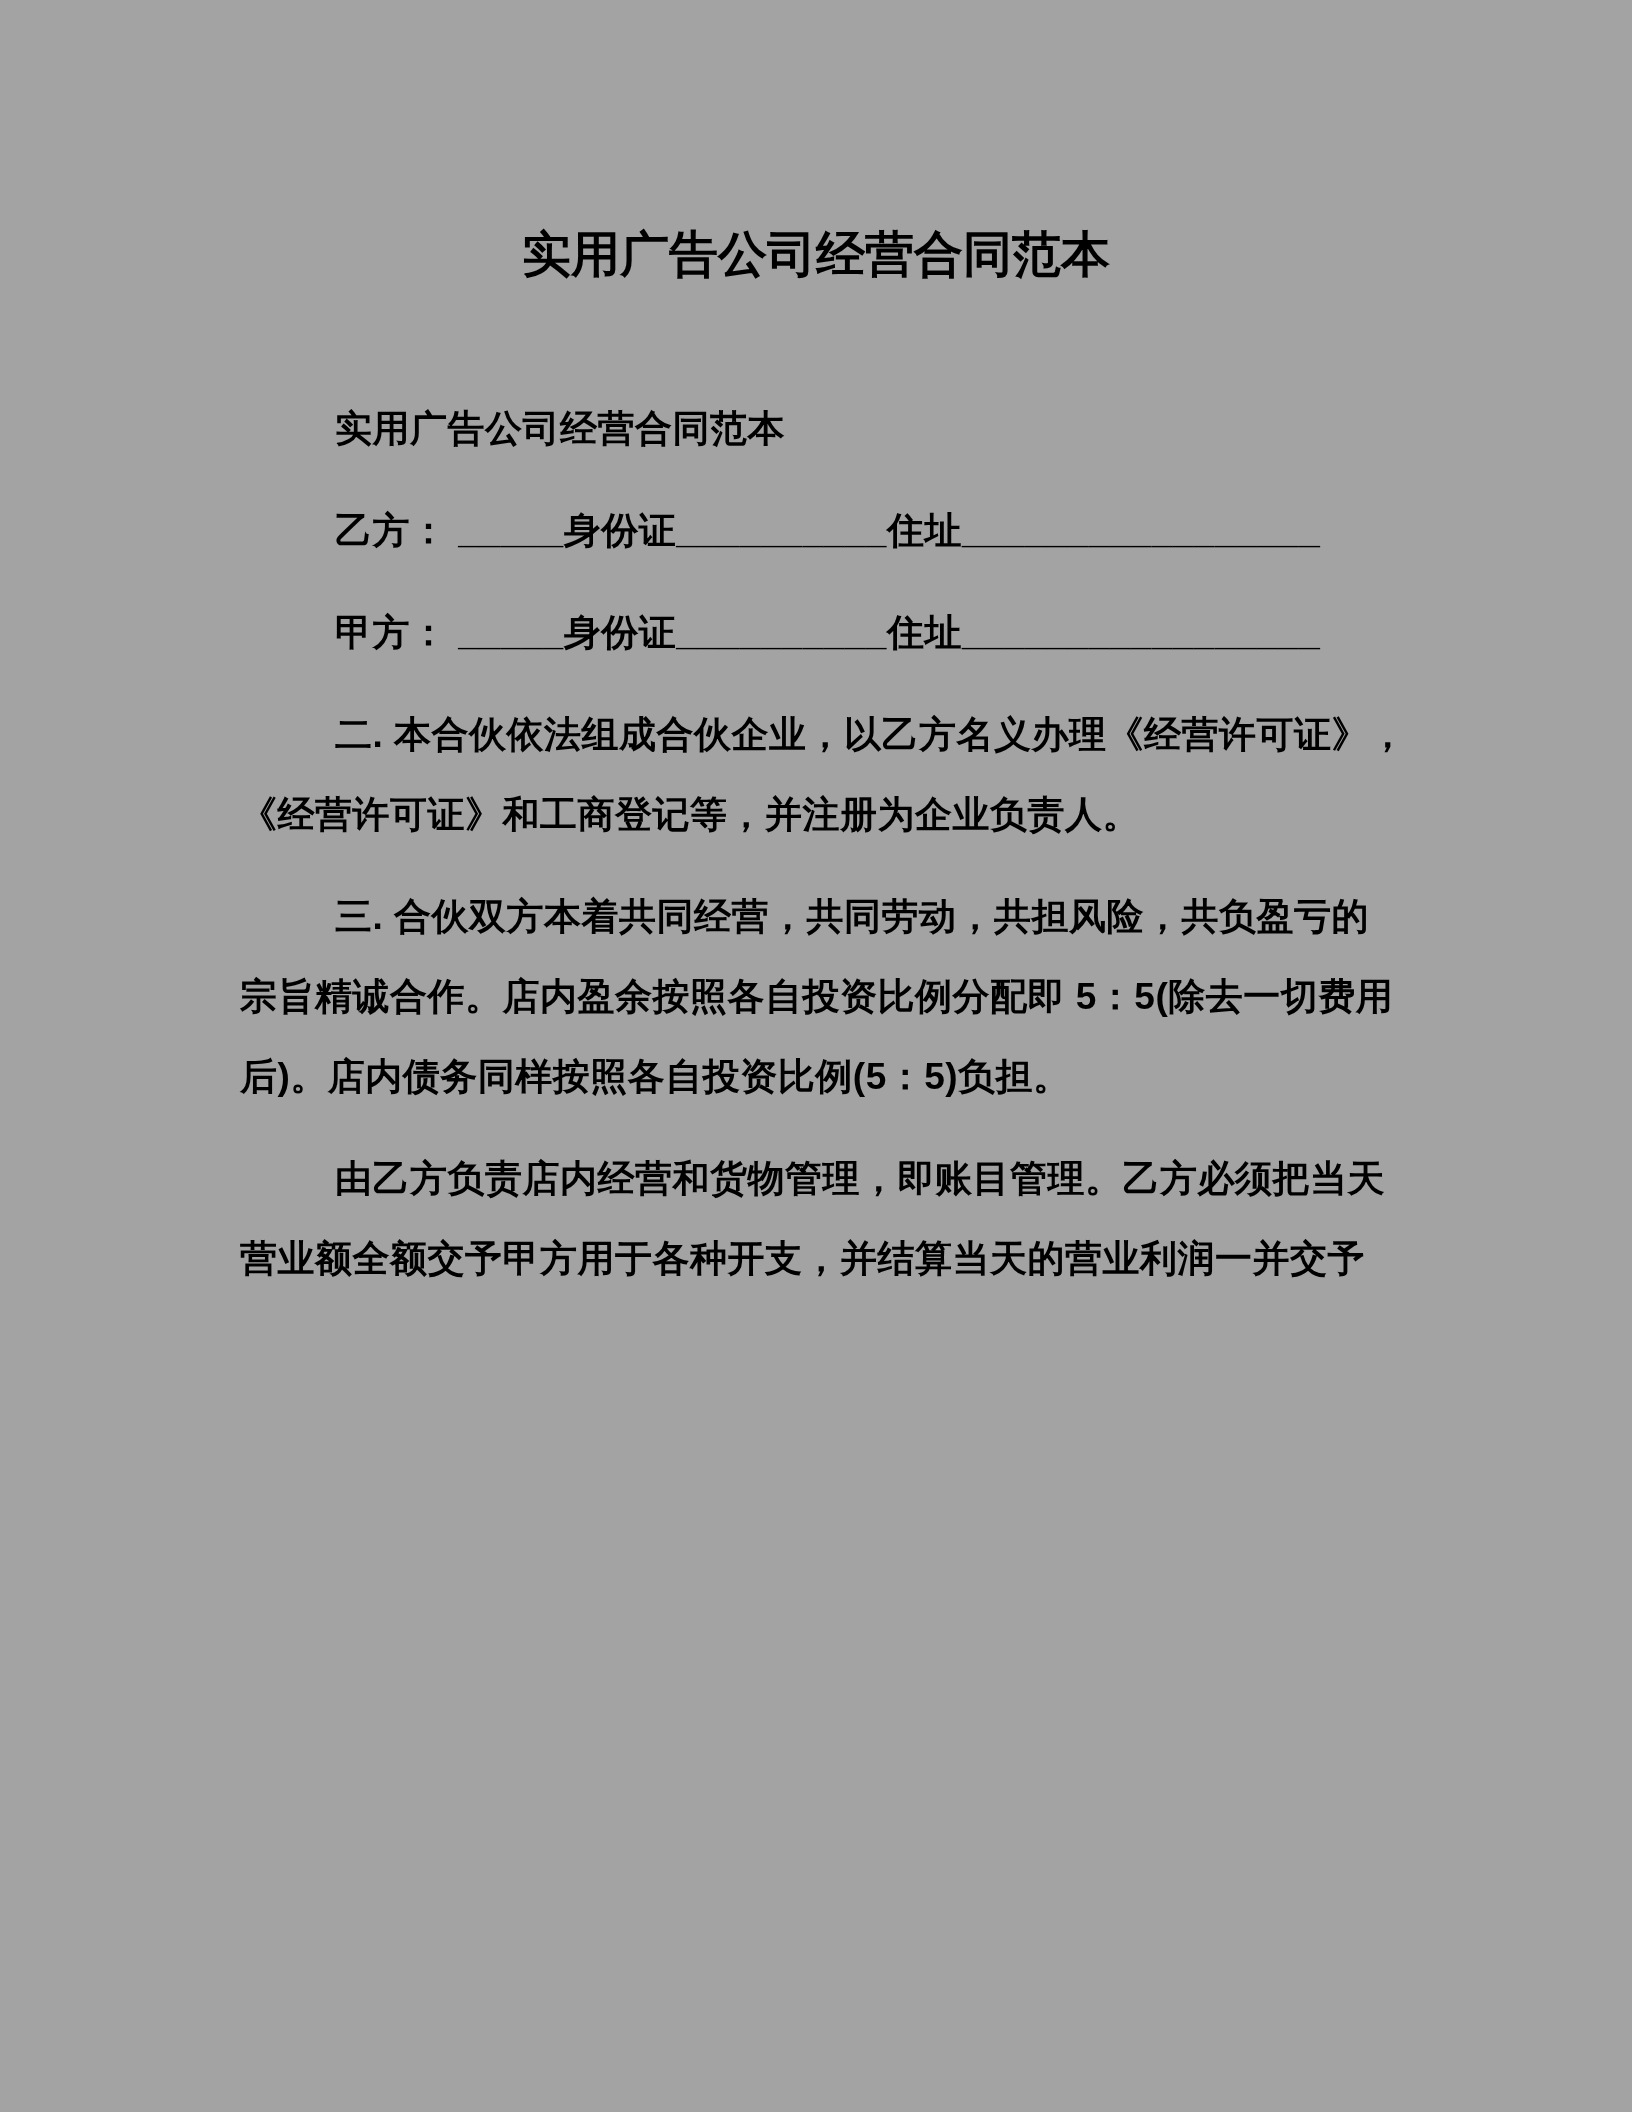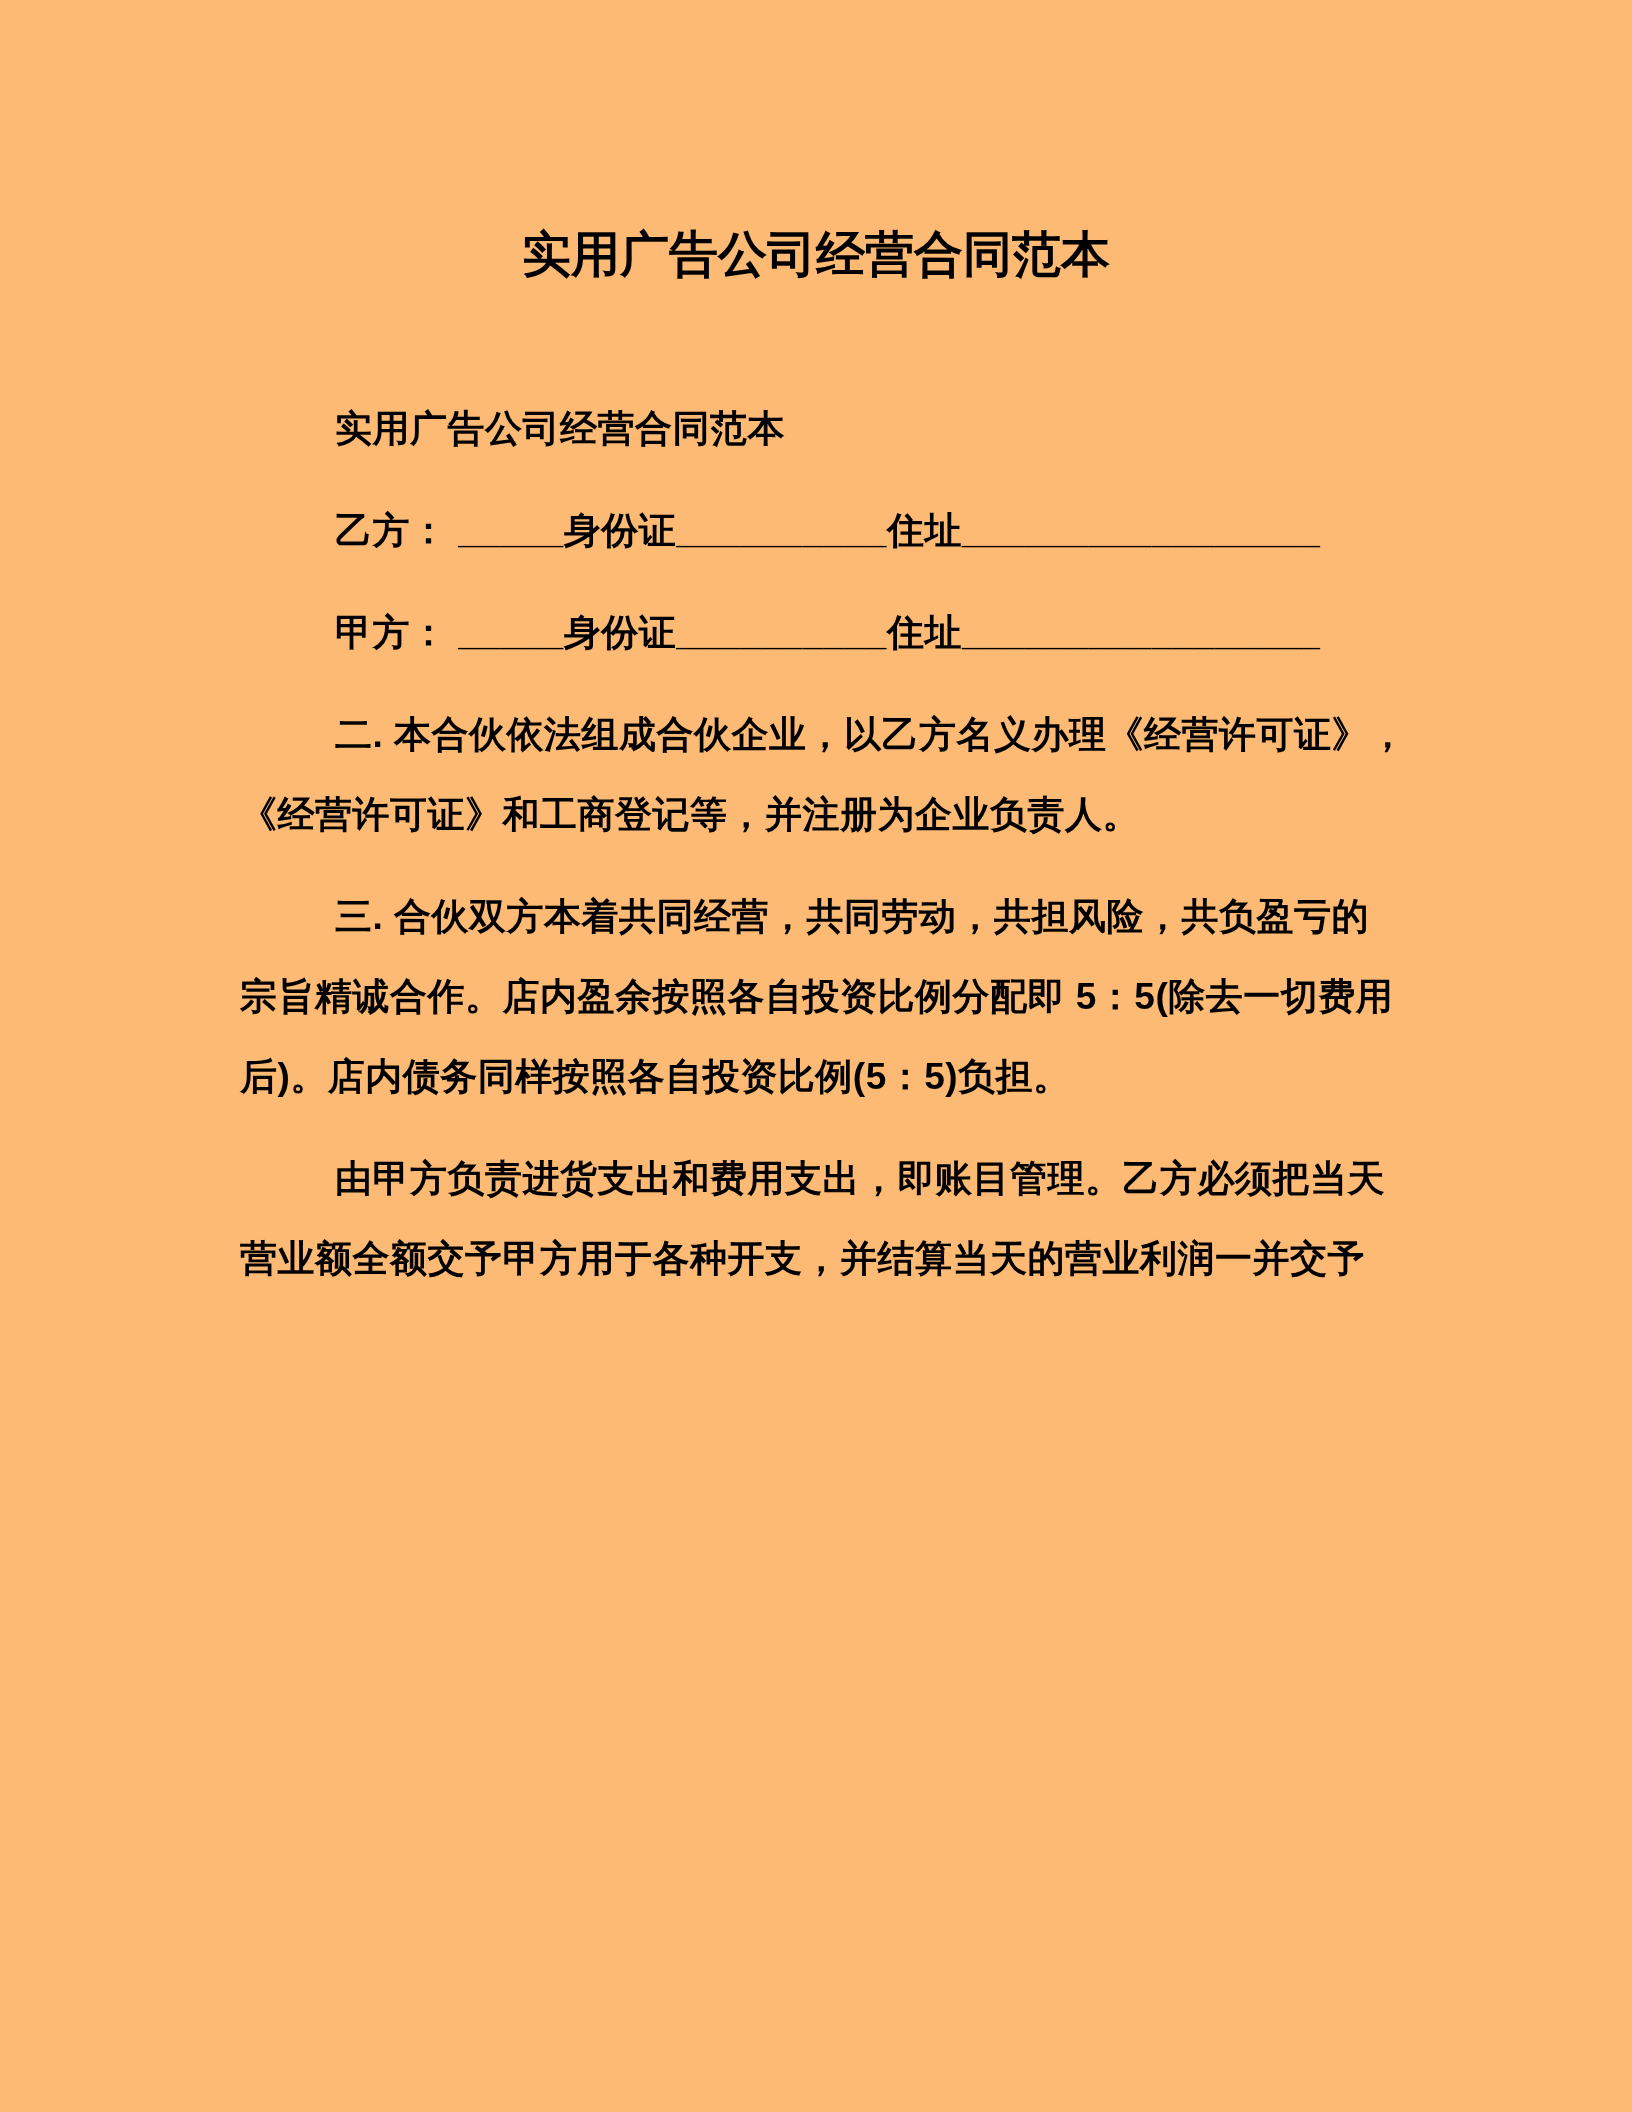--- a/index.html
+++ b/index.html
@@ -4,21 +4,21 @@
 <style>
   html, body {
     margin: 0;
     padding: 0;
     background: #ffffff;
   }
   .page {
     position: relative;
     width: 1632px;
     height: 2112px;
-    background: #fdba74;
+    background: #a3a3a3;
     color: #000000;
     font-family: "Liberation Sans", sans-serif;
     overflow: hidden;
     box-sizing: border-box;
   }
   .content {
     box-sizing: border-box;
     padding: 225px 240px 0 240px;
     width: 100%;
   }
@@ -56,17 +56,17 @@
 
 
     <p class="para">二. 本合伙依法组成合伙企业，以乙方名义办理《经营许可证》，
 《经营许可证》和工商登记等，并注册为企业负责人。</p>
 
     <p class="para">三. 合伙双方本着共同经营，共同劳动，共担风险，共负盈亏的
 宗旨精诚合作。店内盈余按照各自投资比例分配即 5：5(除去一切费用
 后)。店内债务同样按照各自投资比例(5：5)负担。</p>
 
 
-    <p class="para">由甲方负责进货支出和费用支出，即账目管理。乙方必须把当天
+    <p class="para">由乙方负责店内经营和货物管理，即账目管理。乙方必须把当天
 营业额全额交予甲方用于各种开支，并结算当天的营业利润一并交予</p>
 
   </div>
 </div>
 
 </body></html>

